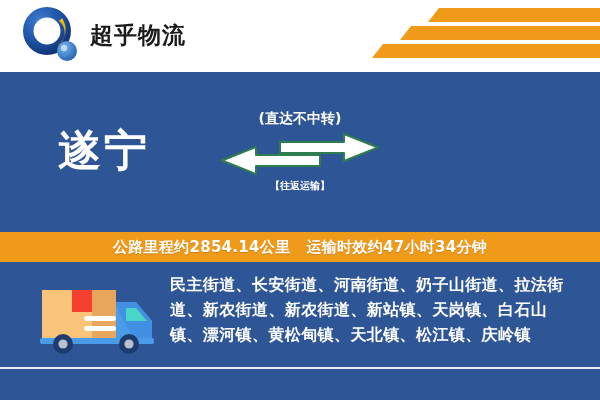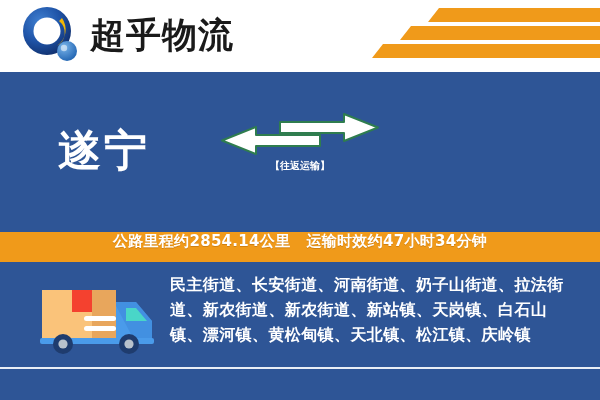--- a/index.html
+++ b/index.html
@@ -14,21 +14,21 @@
   
   .header {
     position:absolute; top:0; left:0; width:600px; height:72px;
     background:#ffffff; overflow:hidden;
   }
   .logo-wrap { position:absolute; left:22px; top:6px; display:flex; align-items:center; }
   .logo-mark { position:relative; width:58px; height:58px; flex:0 0 58px; }
   .logo-text-block { margin-left:10px; }
   .logo-cn {
     font-family:"DejaVu Sans","Liberation Sans",sans-serif;
-    font-size:35px; font-weight:bold; color:#1a1a1a;
+    font-size:23px; font-weight:bold; color:#1a1a1a;
     letter-spacing:1px; line-height:34px; white-space:nowrap;
   }
   .logo-en {
     font-family:"Liberation Sans",sans-serif;
     font-size:10px; font-weight:bold; color:#333333;
     letter-spacing:5.3px; line-height:13px; margin-top:2px; white-space:nowrap;
   }
   .stripes { position:absolute; right:0; top:6px; width:260px; height:60px; }
   .stripe { position:absolute; right:0; height:14px; background:#f09a1a; }
   .stripe.s1 { top:2px;  width:172px; clip-path:polygon(11px 0,100% 0,100% 100%,0 100%); }
@@ -61,21 +61,21 @@
   .mid-bot {
     font-family:"DejaVu Sans","Liberation Sans",sans-serif;
     font-size:10px; font-weight:bold; color:#ffffff;
     letter-spacing:0px; line-height:18px; white-space:nowrap;
   }
 
   
   .infobar {
     position:absolute; top:232px; left:0; width:600px; height:30px;
     background:#f09a1a;
-    display:flex; justify-content:center; gap:16px;
+    display:flex; align-items:center; justify-content:center; gap:16px;
   }
   .infobar span {
     font-family:"DejaVu Sans","Liberation Sans",sans-serif;
     font-size:15px; font-weight:bold; color:#ffffff;
     letter-spacing:0.3px; white-space:nowrap;
     text-shadow:0 1px 0 rgba(150,80,0,.35);
   }
 
   
   .coverage {
@@ -134,20 +134,21 @@
       <div class="stripe s2"></div>
       <div class="stripe s3"></div>
     </div>
   </div>
 
   <div class="route">
 
     <div class="city left">遂宁</div>
 
     <div class="mid">
+      <div class="mid-top">(直达不中转)</div>
 
       <div class="arrow-box">
         <svg width="160" height="42" viewBox="0 0 160 42">
 
           <path d="M60 20 L60 9 L124 9 L124 1 L158 14.5 L124 28 L124 20 Z" fill="#ffffff" stroke="#2f7d4f" stroke-width="2" stroke-linejoin="round"></path>
 
           <path d="M100 22 L100 33 L36 33 L36 41 L2 27.5 L36 14 L36 22 Z" fill="#ffffff" stroke="#2f7d4f" stroke-width="2" stroke-linejoin="round"></path>
         </svg>
       </div>
 

